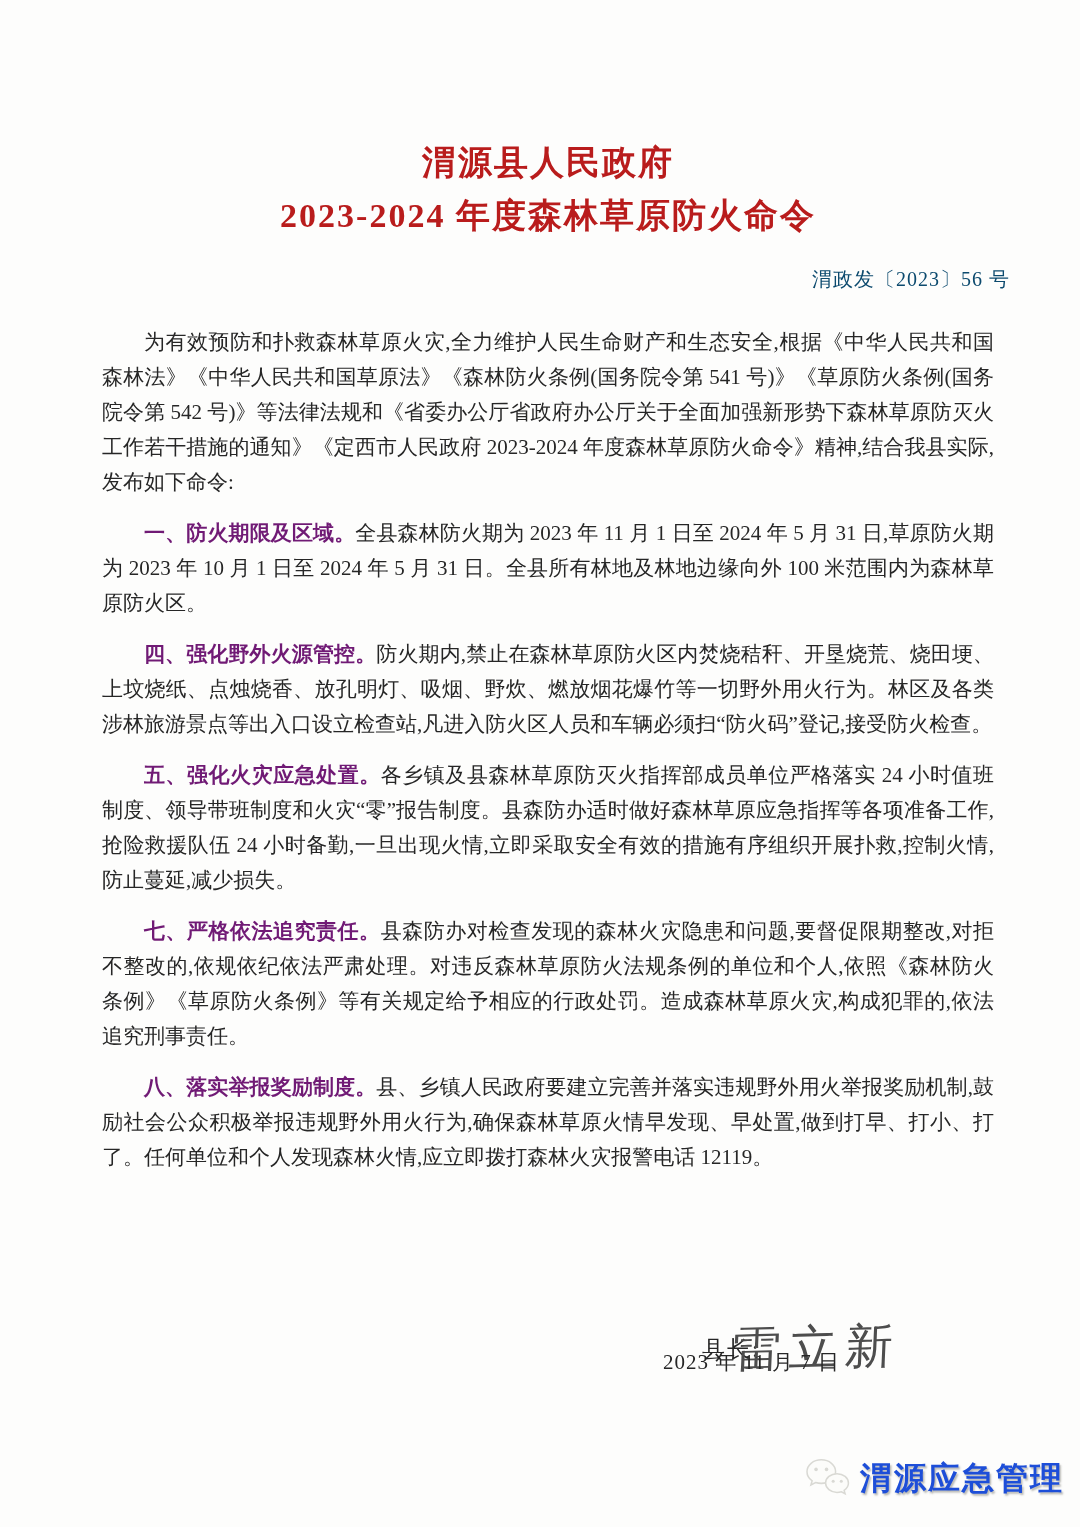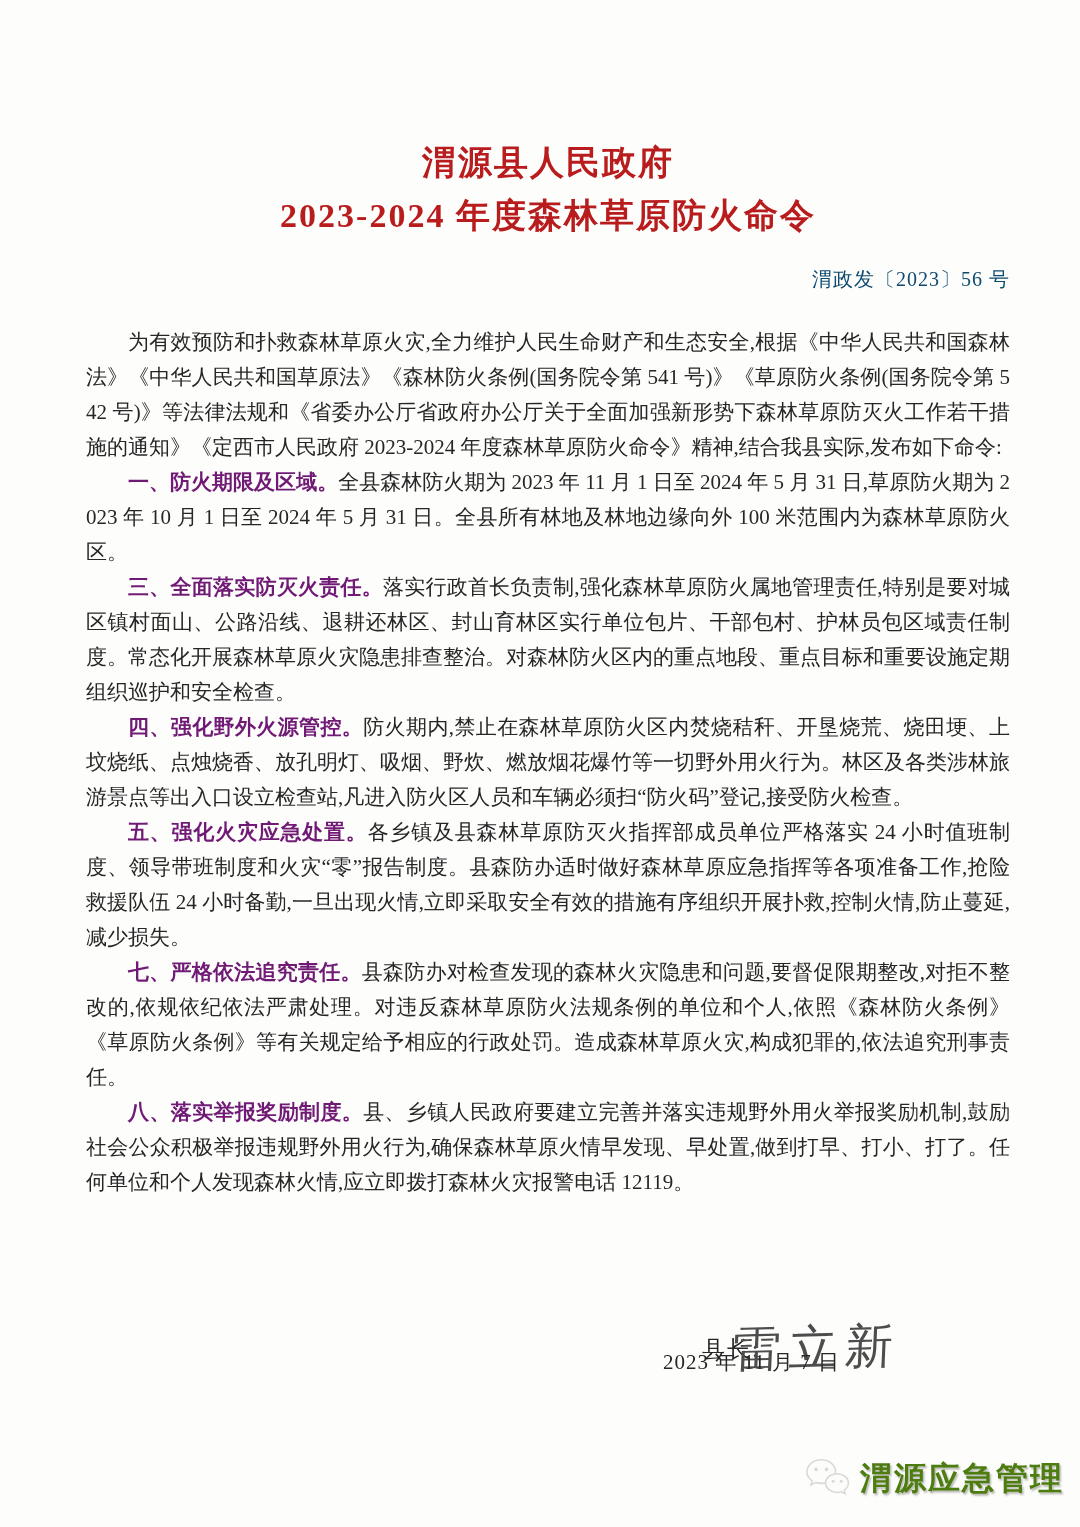--- a/index.html
+++ b/index.html
@@ -37,21 +37,21 @@
   }
   .body-text {
     margin-top: 32px;
     font-size: 21px;
     line-height: 35px;
     text-align: justify;
     text-justify: inter-ideograph;
     word-break: break-all;
   }
   .para {
-    margin: 0;
+    margin: 16px;
     text-indent: 2em;
   }
   .sec-heading {
     font-weight: 700;
     color: #701a75;
   }
   .sig-label {
     position: absolute;
     left: 702px;
     top: 1334px;
@@ -80,21 +80,21 @@
     right: 16px;
     bottom: 26px;
     display: flex;
     align-items: center;
     gap: 10px;
   }
   .watermark-text {
     font-size: 32px;
     font-weight: 700;
     letter-spacing: 2px;
-    color: #4d7c0f;
+    color: #1d4ed8;
     text-shadow: 1.5px 1.5px 2px rgba(125, 125, 118, 0.55),
                  -0.5px -0.5px 0 rgba(255, 255, 255, 0.9);
   }
   .wechat-icon {
     width: 46px;
     height: 40px;
   }
 </style>
 </head>
 <body>
@@ -108,21 +108,20 @@
     </div>
 
     <div class="doc-number">渭政发〔2023〕56 号</div>
 
     <div class="body-text">
       <p class="para">为有效预防和扑救森林草原火灾,全力维护人民生命财产和生态安全,根据《中华人民共和国森林法》《中华人民共和国草原法》《森林防火条例(国务院令第 541 号)》《草原防火条例(国务院令第 542 号)》等法律法规和《省委办公厅省政府办公厅关于全面加强新形势下森林草原防灭火工作若干措施的通知》《定西市人民政府 2023-2024 年度森林草原防火命令》精神,结合我县实际,发布如下命令:</p>
 
       <p class="para"><span class="sec-heading">一、防火期限及区域。</span><span>全县森林防火期为 2023 年 11 月 1 日至 2024 年 5 月 31 日,草原防火期为 2023 年 10 月 1 日至 2024 年 5 月 31 日。全县所有林地及林地边缘向外 100 米范围内为森林草原防火区。</span></p>
 
 
-      <p class="para"><span class="sec-heading">三、全面落实防灭火责任。</span><span>落实行政首长负责制,强化森林草原防火属地管理责任,特别是要对城区镇村面山、公路沿线、退耕还林区、封山育林区实行单位包片、干部包村、护林员包区域责任制度。常态化开展森林草原火灾隐患排查整治。对森林防火区内的重点地段、重点目标和重要设施定期组织巡护和安全检查。</span></p>
 
       <p class="para"><span class="sec-heading">四、强化野外火源管控。</span><span>防火期内,禁止在森林草原防火区内焚烧秸秆、开垦烧荒、烧田埂、上坟烧纸、点烛烧香、放孔明灯、吸烟、野炊、燃放烟花爆竹等一切野外用火行为。林区及各类涉林旅游景点等出入口设立检查站,凡进入防火区人员和车辆必须扫“防火码”登记,接受防火检查。</span></p>
 
       <p class="para"><span class="sec-heading">五、强化火灾应急处置。</span><span>各乡镇及县森林草原防灭火指挥部成员单位严格落实 24 小时值班制度、领导带班制度和火灾“零”报告制度。县森防办适时做好森林草原应急指挥等各项准备工作,抢险救援队伍 24 小时备勤,一旦出现火情,立即采取安全有效的措施有序组织开展扑救,控制火情,防止蔓延,减少损失。</span></p>
 
 
       <p class="para"><span class="sec-heading">七、严格依法追究责任。</span><span>县森防办对检查发现的森林火灾隐患和问题,要督促限期整改,对拒不整改的,依规依纪依法严肃处理。对违反森林草原防火法规条例的单位和个人,依照《森林防火条例》《草原防火条例》等有关规定给予相应的行政处罚。造成森林草原火灾,构成犯罪的,依法追究刑事责任。</span></p>
 
       <p class="para"><span class="sec-heading">八、落实举报奖励制度。</span><span>县、乡镇人民政府要建立完善并落实违规野外用火举报奖励机制,鼓励社会公众积极举报违规野外用火行为,确保森林草原火情早发现、早处置,做到打早、打小、打了。任何单位和个人发现森林火情,应立即拨打森林火灾报警电话 12119。</span></p>
     </div>

